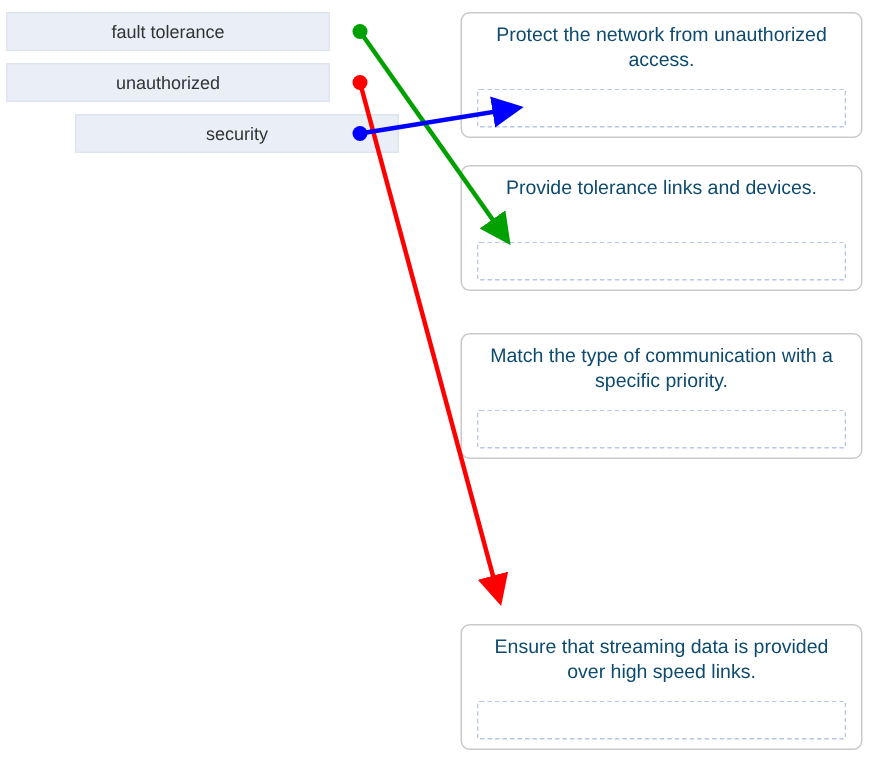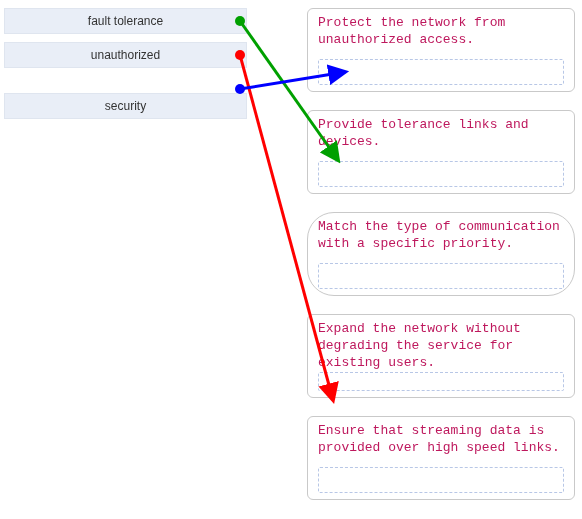--- a/index.html
+++ b/index.html
@@ -22,63 +22,63 @@
   svg.overlay {
     position: absolute;
     left: 0; top: 0;
     width: 582px;
     height: 519px;
     pointer-events: none;
   }
   .source {
     position: absolute;
     left: 4px;
-    width: 243px;
+    width: 216px;
     height: 26px;
     background: #e9eef7;
     border: 1px solid #dfe5ef;
     display: flex;
     align-items: center;
     justify-content: center;
     box-sizing: border-box;
     font-size: 12px;
     color: #333;
   }
   .source-1 { top: 8px; }
   .source-2 { top: 42px; }
-  .source-3 { top: 93px; }
+  .source-3 { top: 76px; margin-left: 46px; }
   .target {
     position: absolute;
     left: 307px;
     width: 268px;
     height: 84px;
     border: 1px solid #c9c9c9;
     border-radius: 6px;
     box-sizing: border-box;
     padding: 6px 10px 6px 10px;
     background: #fff;
     display: flex;
     flex-direction: column;
     justify-content: space-between;
   }
   .target .label {
+    text-align: center;
     font-size: 13px;
-    color: #be185d;
+    color: #0c4a6e;
     line-height: 1.3;
-    font-family: Liberation Mono, monospace;
   }
   .target .slot {
     height: 24px;
     border: 1px dashed #b8c7e6;
     border-radius: 2px;
     background: #fff;
   }
   .t1 { top: 8px; }
   .t2 { top: 110px; }
-  .t3 { top: 212px; border-radius: 27px; }
+  .t3 { top: 222px; }
   .t4 { top: 314px; }
   .t5 { top: 416px; }
 </style>
 </head>
 <body>
 
 <div class="stage">
 
   <div class="source source-1">
     <span>fault tolerance</span>
@@ -93,24 +93,20 @@
   <div class="target t1">
     <div class="label">Protect the network from unauthorized access.</div>
     <div class="slot"></div>
   </div>
   <div class="target t2">
     <div class="label">Provide tolerance links and devices.</div>
     <div class="slot"></div>
   </div>
   <div class="target t3">
     <div class="label">Match the type of communication with a specific priority.</div>
-    <div class="slot"></div>
-  </div>
-  <div class="target t4">
-    <div class="label">Expand the network without degrading the service for existing users.</div>
     <div class="slot"></div>
   </div>
   <div class="target t5">
     <div class="label">Ensure that streaming data is provided over high speed links.</div>
     <div class="slot"></div>
   </div>
 
   <svg class="overlay" viewBox="0 0 582 519">
     <defs>
       <marker id="ah-green" viewBox="0 0 10 10" refX="8" refY="5" markerWidth="7" markerHeight="7" orient="auto-start-reverse">

